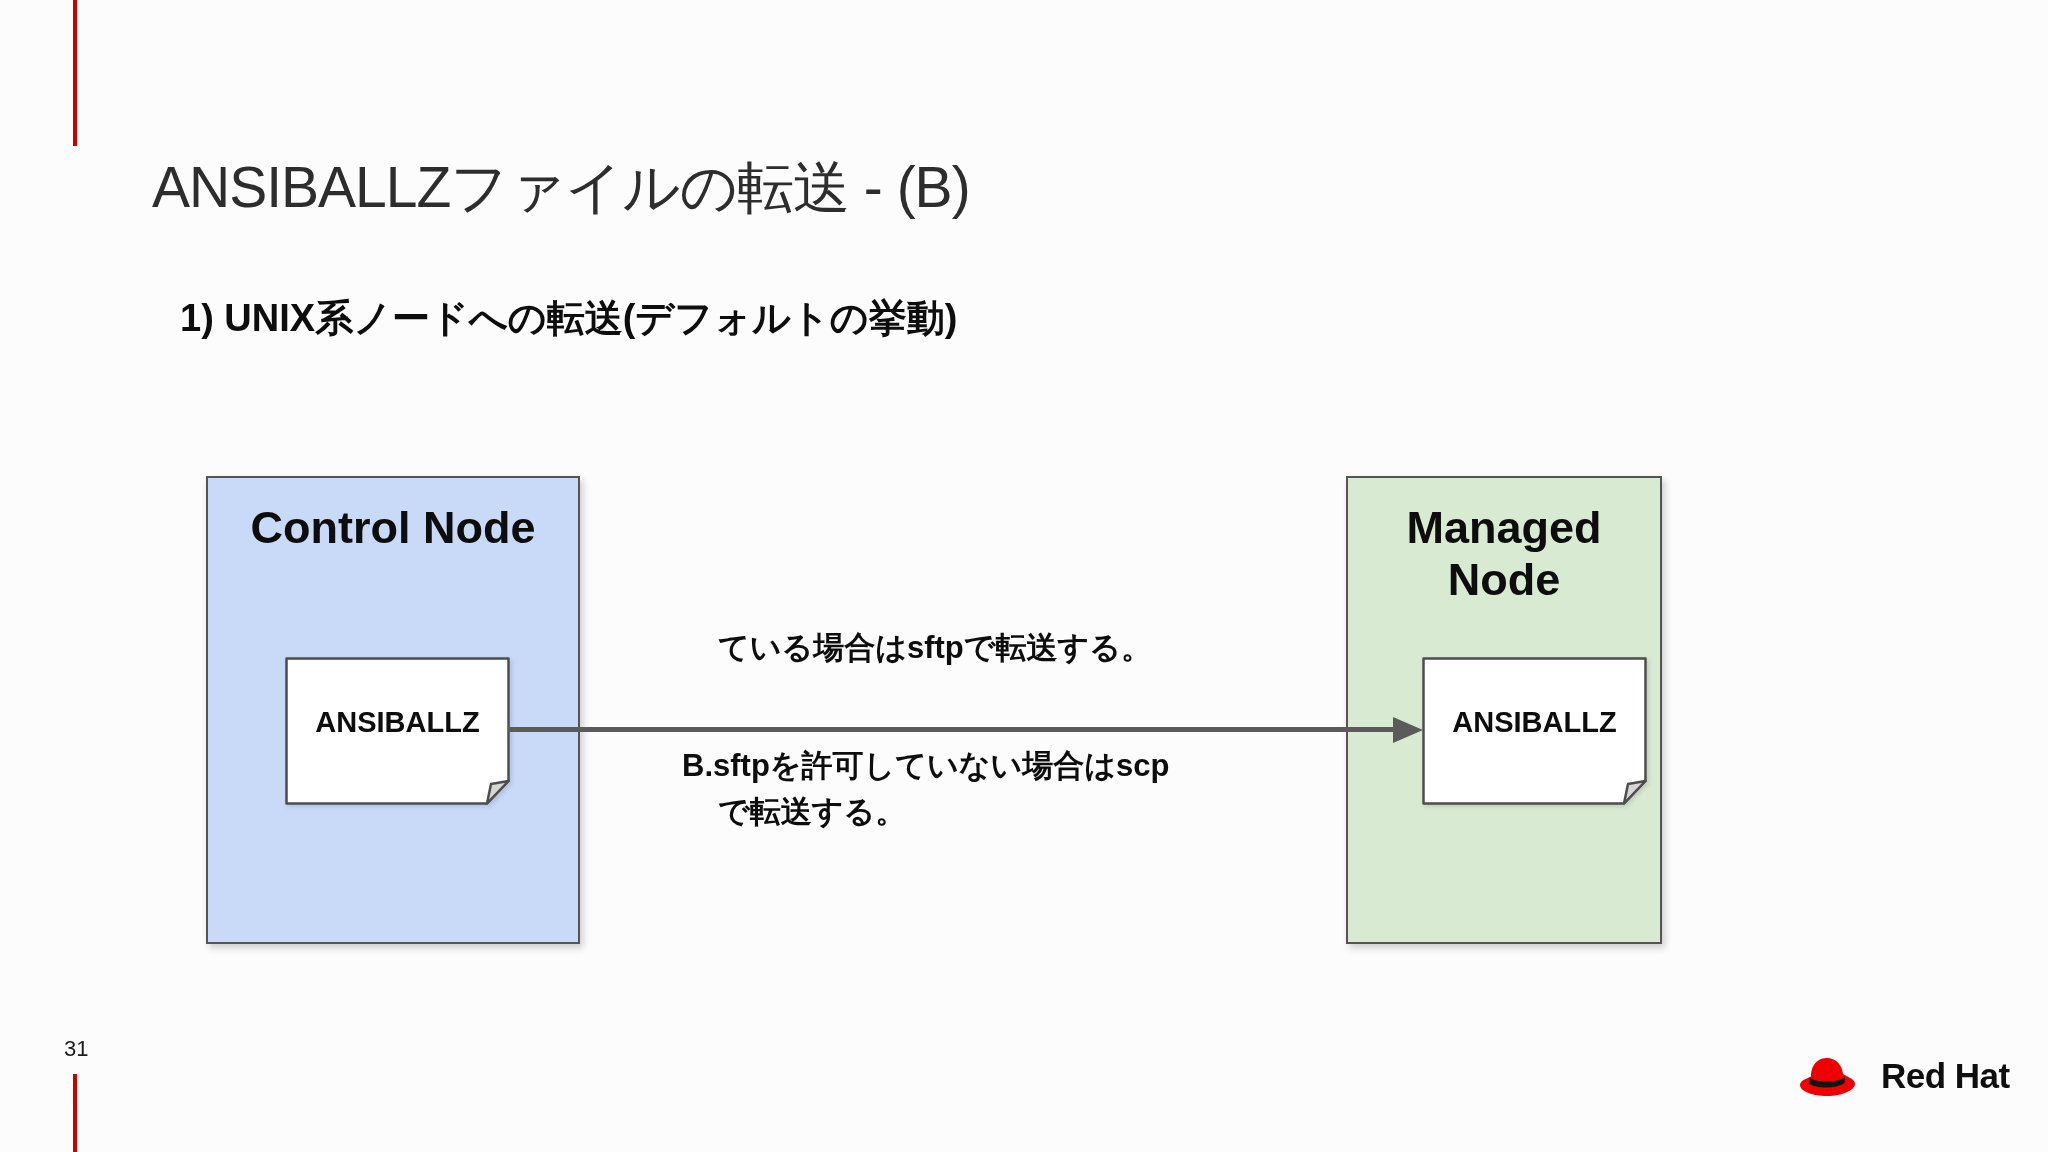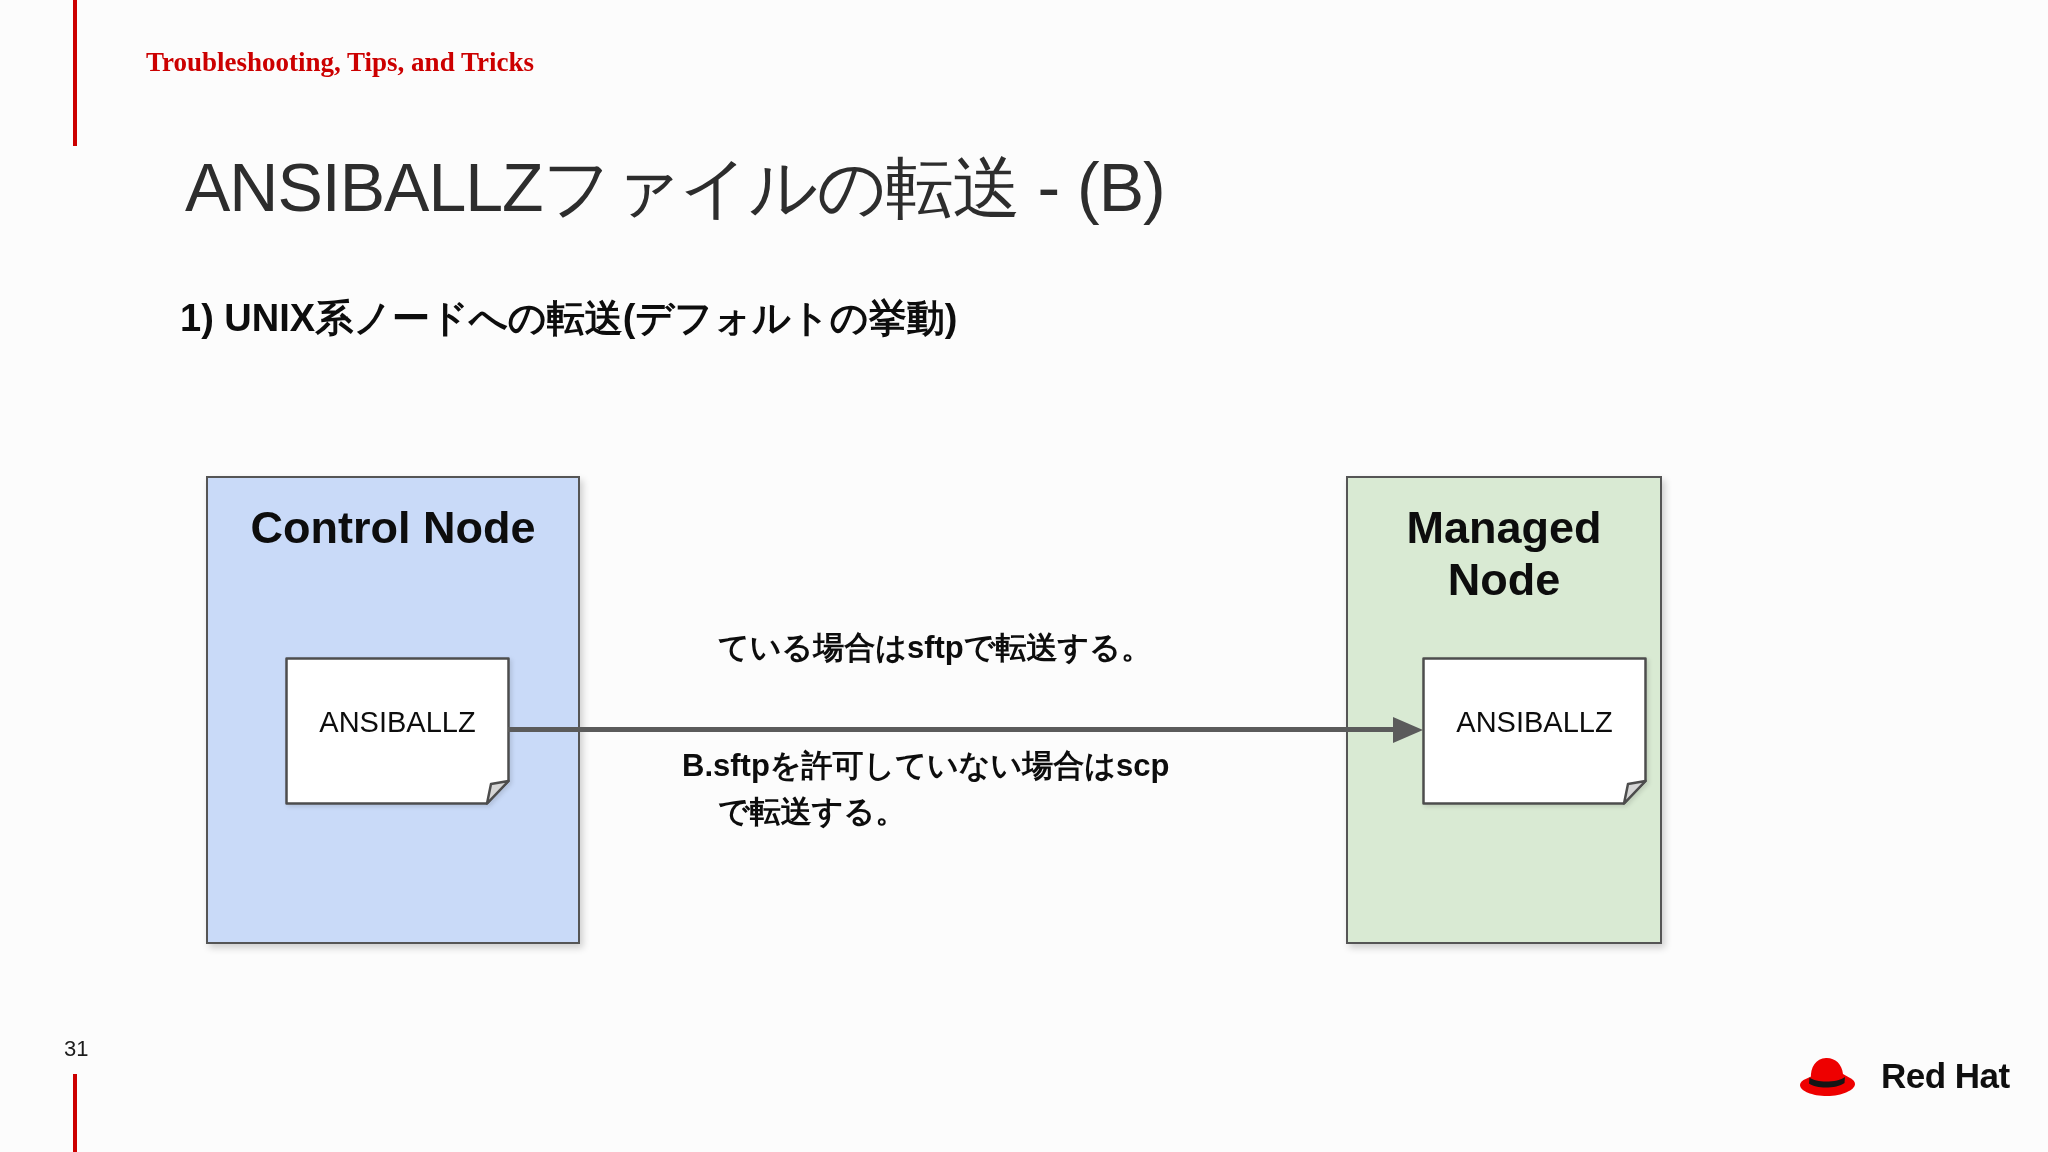--- a/index.html
+++ b/index.html
@@ -18,22 +18,22 @@
 
   
   .eyebrow{
     position:absolute;left:146px;top:46px;
     font-family:"Liberation Serif",serif;
     font-weight:700;font-size:27px;line-height:32px;
     color:var(--accent_red,#cc0000);
   }
   .title{
     position:absolute;left:152px;top:150px;
-    font-size:68px;font-weight:400;line-height:74px;
-    letter-spacing:-1px;color:#2d2d2d;white-space:nowrap;margin-left:33px;
+    font-size:57px;font-weight:400;line-height:74px;
+    letter-spacing:-1px;color:#2d2d2d;white-space:nowrap;
   }
   .subtitle{
     position:absolute;left:180px;top:292px;
     font-size:38px;font-weight:700;line-height:52px;
     color:#0d0d0d;white-space:nowrap;
   }
 
   
   .node-box{
     position:absolute;top:476px;height:468px;
@@ -51,21 +51,21 @@
   .doc{
     position:absolute;width:225px;height:148px;top:179px;
     filter:drop-shadow(2px 2px 2px rgba(0,0,0,0.12));
   }
   .node-box.control .doc{left:77px;}
   .node-box.managed .doc{left:74px;}
   .doc svg{position:absolute;left:0;top:0;width:100%;height:100%;}
   .doc-label{
     position:absolute;left:50%;top:44%;
     transform:translate(-50%,-50%);
-    font-size:29px;font-weight:400;color:#0d0d0d;white-space:nowrap;
+    font-size:29px;font-weight:700;color:#0d0d0d;white-space:nowrap;
   }
 
   
   .arrow-line{
     position:absolute;left:508px;top:727px;width:886px;height:5px;
     background:var(--arrow,#5b5b5b);
   }
   .arrow-head{
     position:absolute;left:1393px;top:717px;width:0;height:0;
     border-top:13px solid transparent;
@@ -91,21 +91,20 @@
     letter-spacing:-0.5px;color:#0f0f0f;white-space:nowrap;
   }
 </style>
 </head>
 <body>
 
 <div class="slide" style="--accent_red: #cc0000; --control_node_fill: #c9daf8; --managed_node_fill: #d9ead3; --arrow: #5b5b5b;">
 
   <div class="accent-line top"></div>
 
-  <div class="eyebrow">Troubleshooting, Tips, and Tricks</div>
 
   <div class="title">ANSIBALLZファイルの転送 - (B)</div>
 
   <div class="subtitle">1) UNIX系ノードへの転送(デフォルトの挙動)</div>
 
   <div class="node-box control">
     <div class="node-label">Control Node</div>
     <div class="doc">
       <svg viewBox="0 0 225 148" preserveAspectRatio="none">
         <path d="M1.5,1.5 H223.5 V124 L202,146.5 H1.5 Z" fill="#ffffff" stroke="#4d4d4d" stroke-width="2.5" stroke-linejoin="round"></path>

